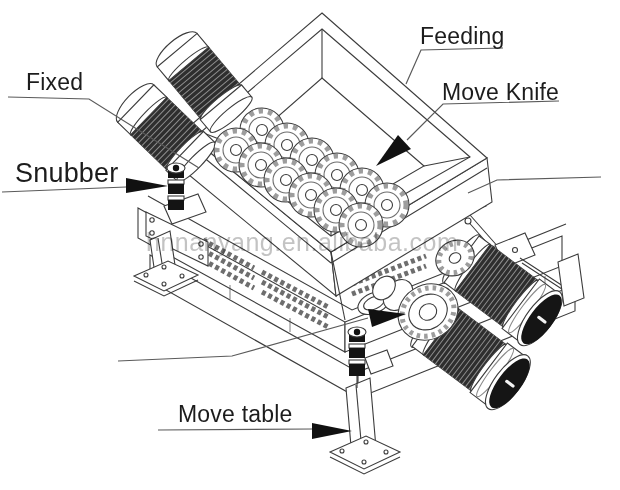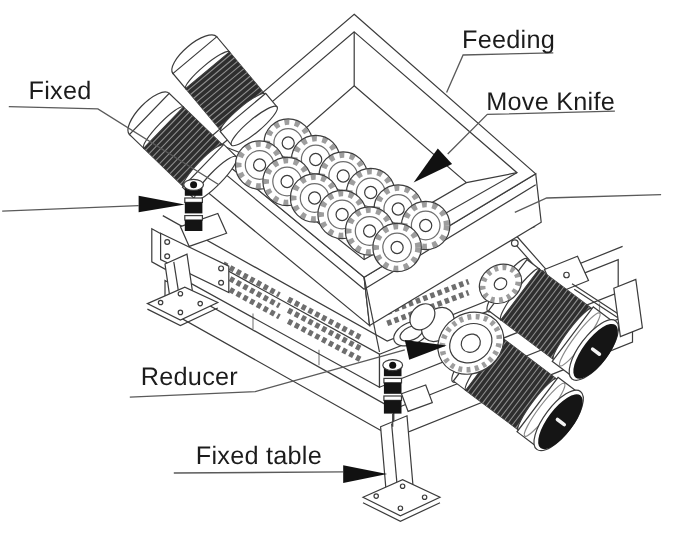--- a/index.html
+++ b/index.html
@@ -208,18 +208,19 @@
       <polyline class="ldr" points="118,361 232,356 368,318"></polyline>
       <polyline class="ldr" points="158,430 312,429"></polyline>
       <polygon class="ar" points="126,178 126,193 168,186"></polygon>
       <polygon class="ar" points="398,135 411,149 376,166"></polygon>
       <polygon class="ar" points="368,309 372,327 406,314"></polygon>
       <polygon class="ar" points="312,423 312,439 352,431"></polygon>
     </g>
   </svg>
 
   <div class="lbl std" style="left:26px;top:71px">Fixed</div>
+  <div class="lbl big" style="left:15px;top:160px">Snubber</div>
   <div class="lbl std" style="left:420px;top:25px">Feeding</div>
   <div class="lbl std" style="left:442px;top:81px">Move Knife</div>
-  <div class="lbl std" style="left:128px;top:331px">Reducer</div>
-  <div class="lbl std" style="left:178px;top:403px">Fixed table</div>
-
+  <div class="lbl std" style="left:178px;top:403px">Move table</div>
+
+  <div class="wm">hnnanyang.en.alibaba.com</div>
 </div>
 
 </body></html>

